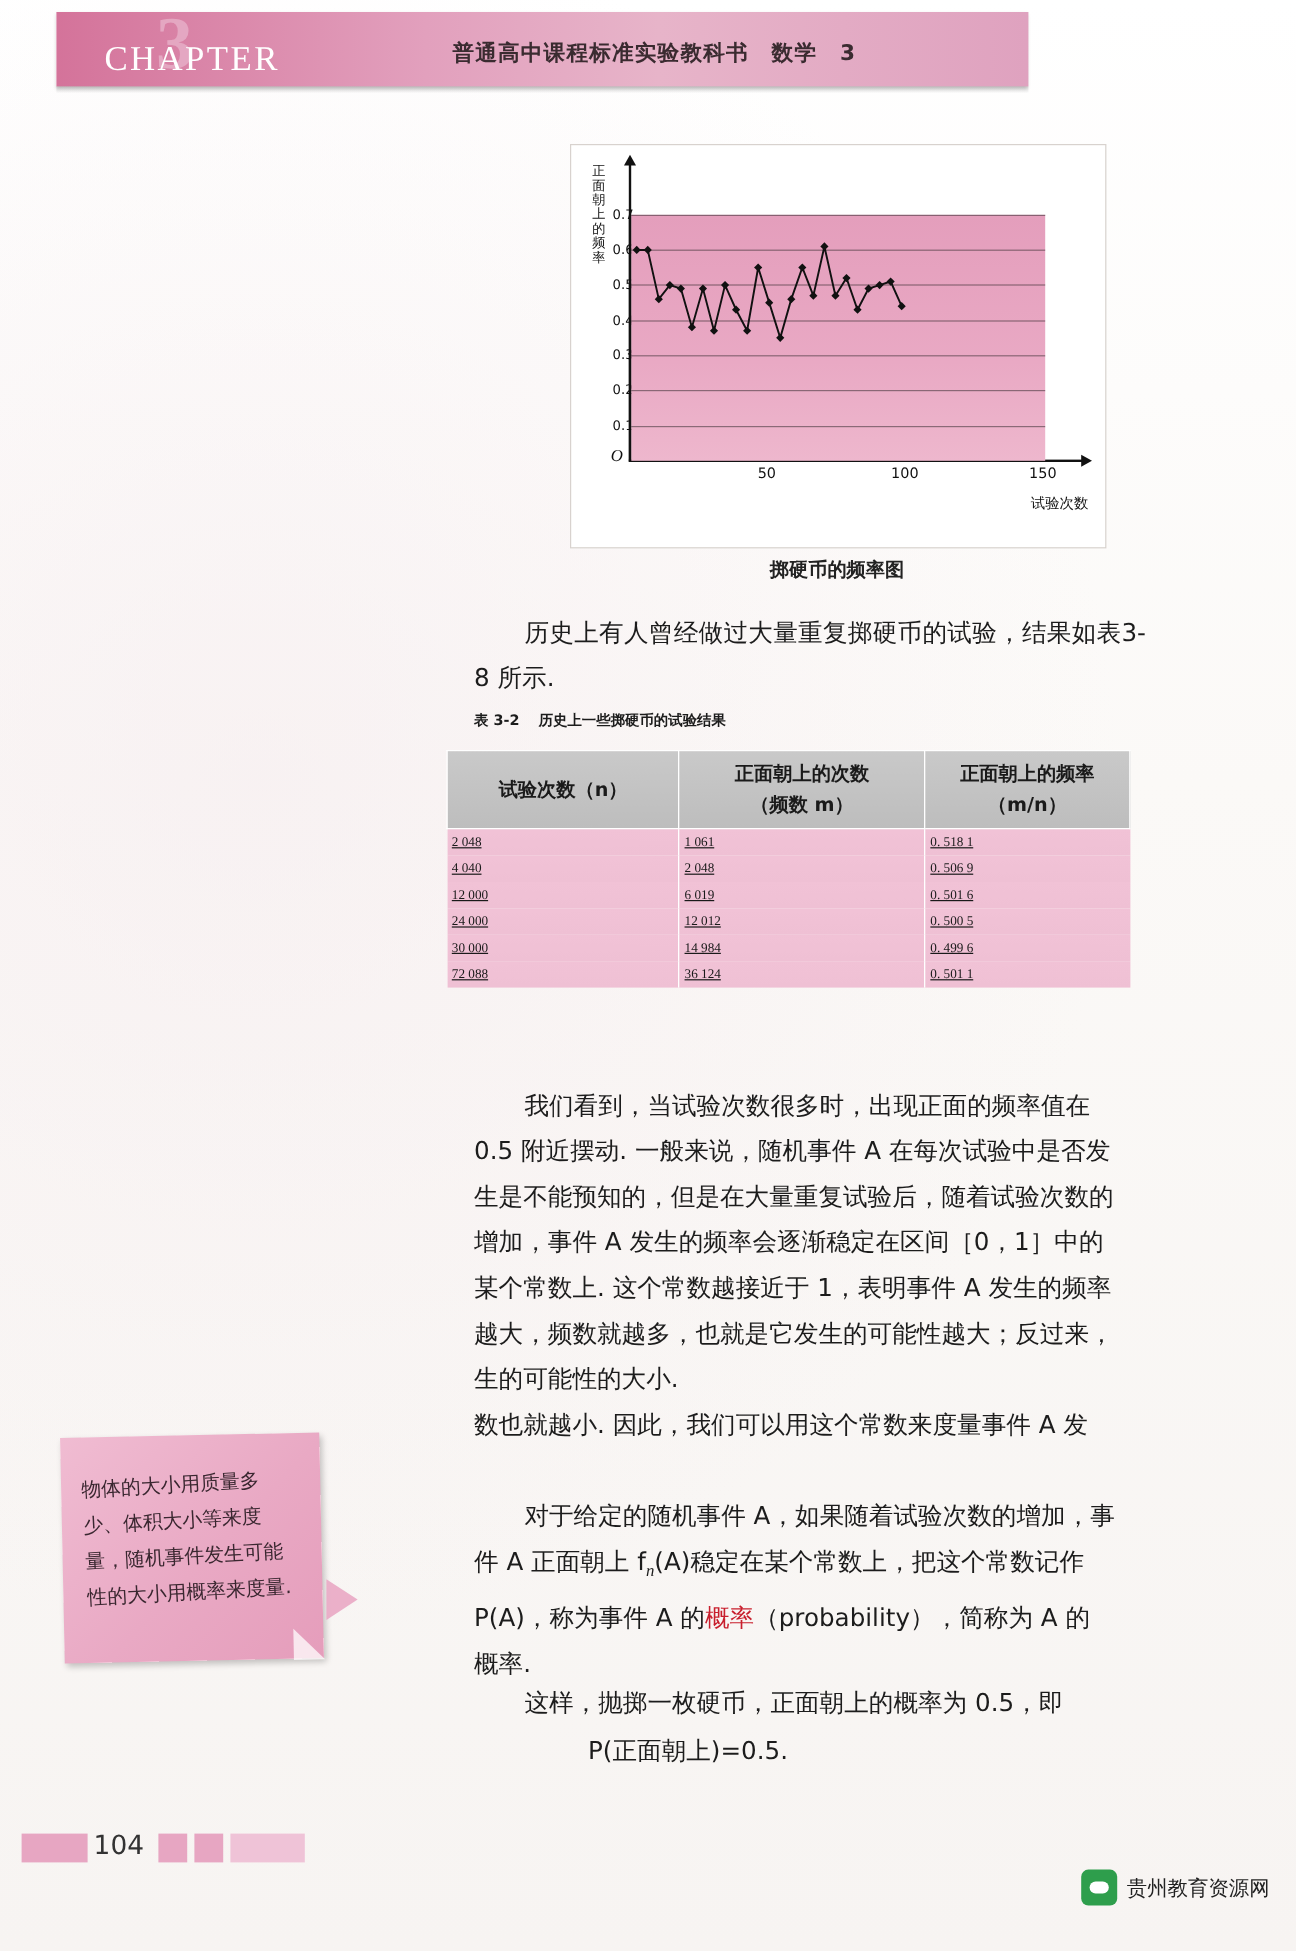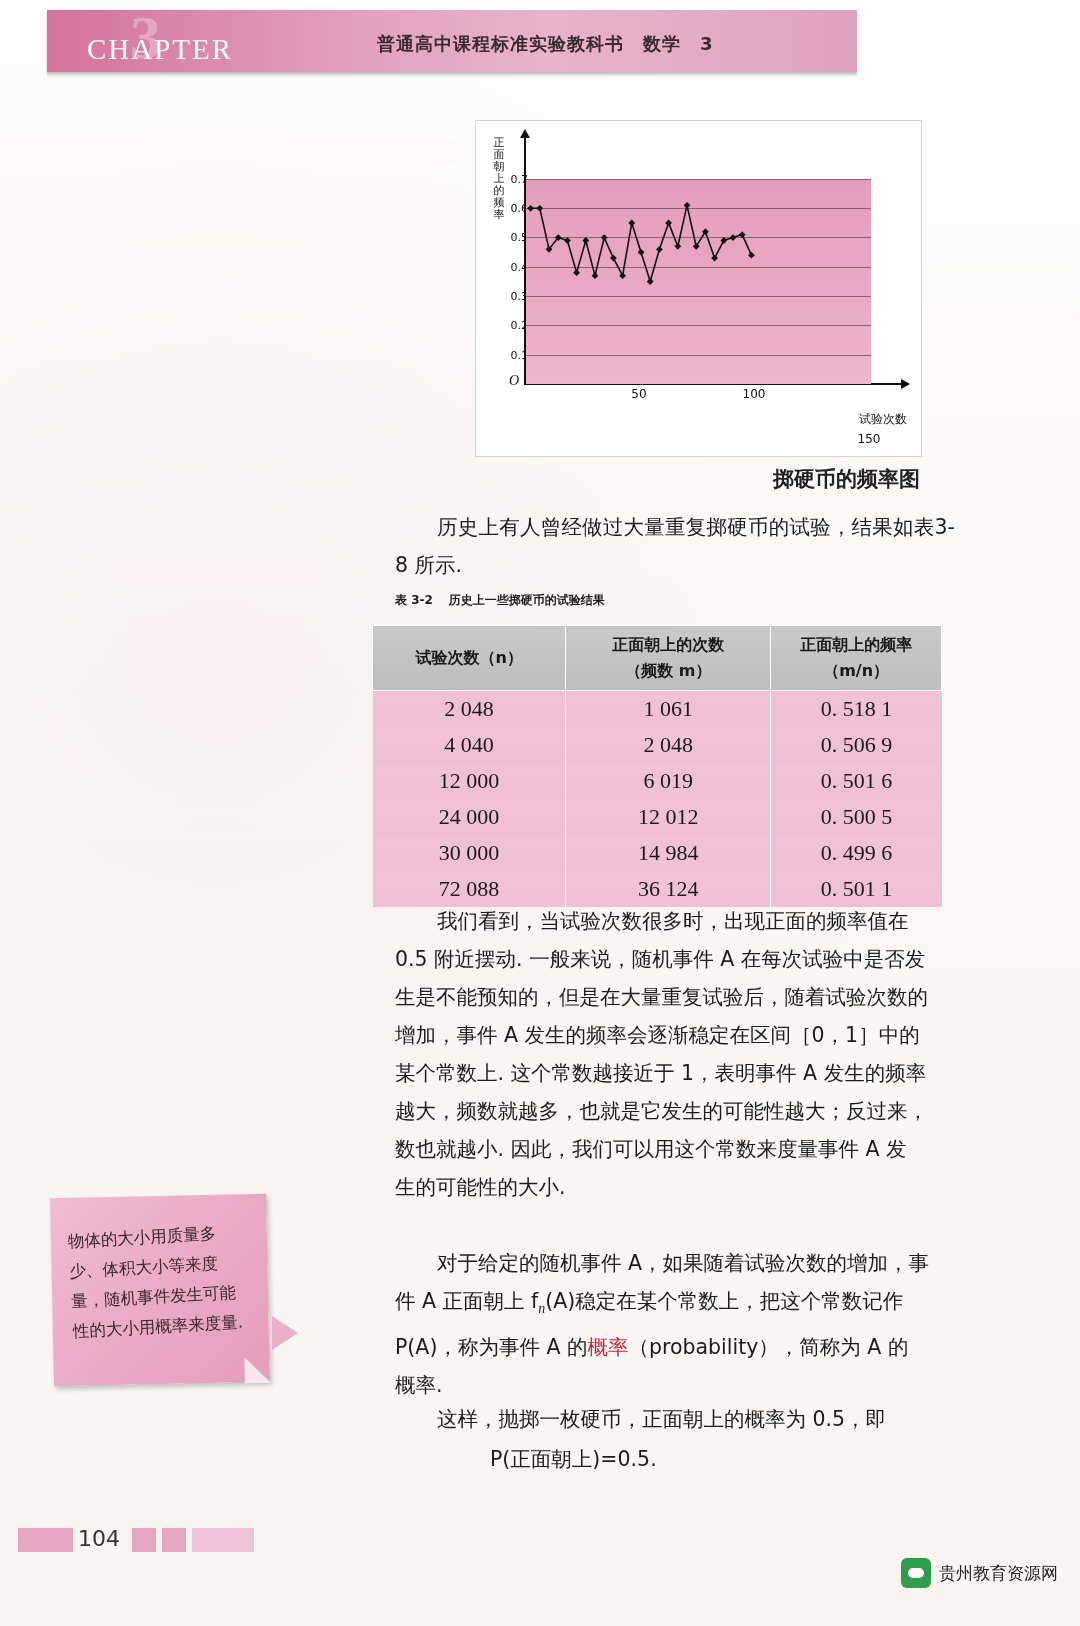--- a/index.html
+++ b/index.html
@@ -85,22 +85,22 @@
   }
   .xtitle{
     position:absolute;right:14px;top:290px;font-size:12px;color:#111;
     font-family:"DejaVu Sans",sans-serif;
   }
   .origin{
     position:absolute;left:33px;top:252px;font-size:14px;font-style:italic;color:#111;
     font-family:"Liberation Serif",serif;
   }
   .figcap{
-    position:absolute;left:475px;top:465px;width:445px;text-align:right;
-    font-size:21px;font-weight:bold;color:#222;
+    position:absolute;left:475px;top:465px;width:445px;text-align:center;
+    font-size:16px;font-weight:bold;color:#222;
     font-family:"DejaVu Sans",sans-serif;
   }
 
   
   .bodytext{
     position:absolute;left:395px;width:560px;
     font-size:20.5px;line-height:38px;color:#1c1c1c;
     font-family:"DejaVu Sans",sans-serif;
     text-align:justify;
   }
@@ -118,23 +118,24 @@
     border-collapse:collapse;
     font-family:"DejaVu Sans",sans-serif;
   }
   table.data th{
     background:linear-gradient(180deg,#c9c9c9,#bdbdbd);
     color:#1a1a1a;font-size:16px;font-weight:bold;
     padding:6px 4px;border:1px solid #ffffff;line-height:26px;
   }
   table.data td{
     background:linear-gradient(180deg,#f1c2d6,#efc0d4);
-    text-align:center;font-size:22px;color:#1a1a1a;
+    font-size:11px;color:#1a1a1a;
     padding:5px 4px;border-left:1px solid #ffffff;border-right:1px solid #ffffff;
     font-family:"Liberation Serif",serif;
+    text-decoration:underline;
   }
   table.data tr td:first-child{border-left:none;}
   table.data tr td:last-child{border-right:none;}
 
   
   .note{
     position:absolute;left:52px;top:1196px;width:216px;height:188px;
     background:linear-gradient(135deg,#f0bcd2 0%,#e9a9c4 55%,#e59dbb 100%);
     box-shadow:2px 3px 5px rgba(0,0,0,0.22);
     transform:rotate(-1.2deg);
@@ -241,21 +242,21 @@
             <polygon points="197.8,58.1 201.20000000000002,61.5 197.8,64.9 194.4,61.5"></polygon>
             <polygon points="207,55.17142857142856 210.4,58.571428571428555 207,61.971428571428554 203.6,58.571428571428555"></polygon>
             <polygon points="216.20000000000002,52.24285714285714 219.60000000000002,55.64285714285714 216.20000000000002,59.04285714285714 212.8,55.64285714285714"></polygon>
             <polygon points="225.4,72.7428571428571 228.8,76.14285714285711 225.4,79.54285714285712 222,76.14285714285711"></polygon>
           </g>
       </svg>
     </div>
 
     <div class="xlab" style="left:163px;">50</div>
     <div class="xlab" style="left:278px;">100</div>
-    <div class="xlab" style="left:393px;margin-top:45px;">150</div>
+    <div class="xlab" style="left:393px;">150</div>
     <div class="xtitle">试验次数</div>
   </div>
   <div class="figcap">掷硬币的频率图</div>
 
   <div class="bodytext indent" style="top:508px;">历史上有人曾经做过大量重复掷硬币的试验，结果如表3-8 所示.</div>
 
   <div class="tabcap">
     <span class="num">表 3-2</span><span>历史上一些掷硬币的试验结果</span>
   </div>
 
@@ -309,22 +310,22 @@
     </tbody>
   </table>
 
   <div class="bodytext" style="top:902px;">
     <div style="text-indent:42px;">我们看到，当试验次数很多时，出现正面的频率值在</div>
     <div>0.5 附近摆动. 一般来说，随机事件 A 在每次试验中是否发</div>
     <div>生是不能预知的，但是在大量重复试验后，随着试验次数的</div>
     <div>增加，事件 A 发生的频率会逐渐稳定在区间［0，1］中的</div>
     <div>某个常数上. 这个常数越接近于 1，表明事件 A 发生的频率</div>
     <div>越大，频数就越多，也就是它发生的可能性越大；反过来，</div>
+    <div>生的可能性的大小.</div>
     <div>数也就越小. 因此，我们可以用这个常数来度量事件 A 发</div>
-    <div>生的可能性的大小.</div>
   </div>
 
   <div class="bodytext" style="top:1244px;">
     <div style="text-indent:42px;">对于给定的随机事件 A，如果随着试验次数的增加，事</div>
     <div>
       <span>件 A 正面朝上 f</span><sub class="ital" style="font-size:14px">n</sub><span>(A)稳定在某个常数上，把这个常数记作</span>
     </div>
     <div>
       <span>P(A)，称为事件 A 的</span><span class="red">概率</span><span>（probability），简称为 A 的</span>
     </div>

